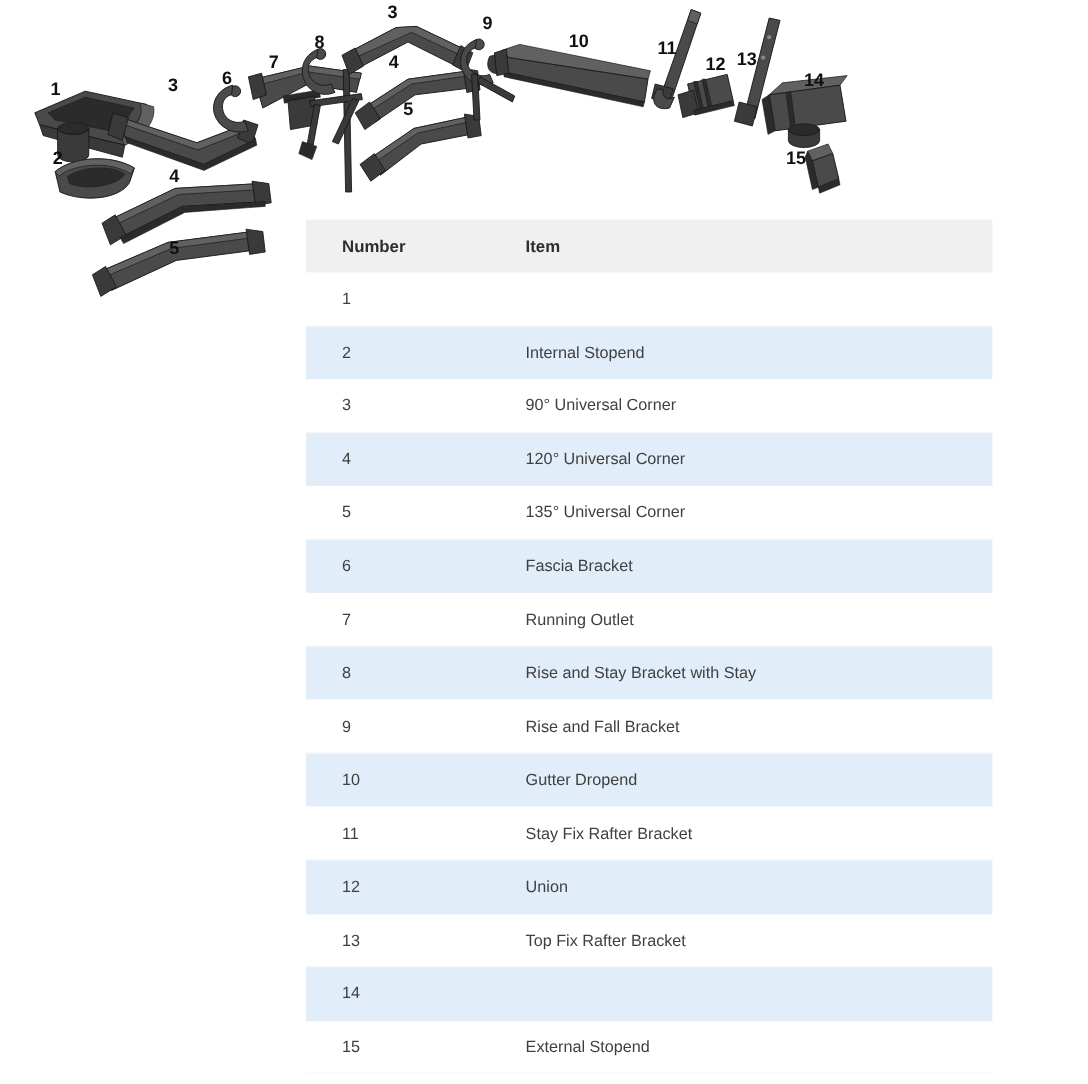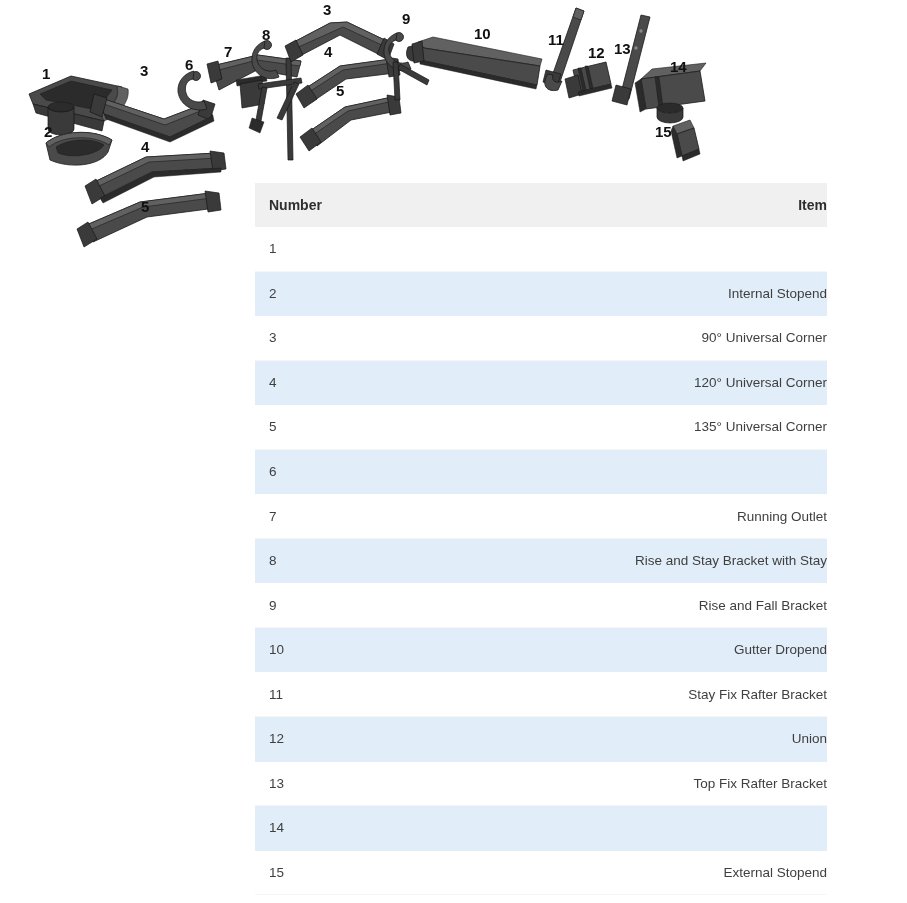--- a/index.html
+++ b/index.html
@@ -17,22 +17,22 @@
   .f2{fill:#2b2b2b;stroke:#1b1b1b;stroke-width:.5;}
   .f3{fill:#3a3a3a;stroke:#161616;stroke-width:.7;}
   .hole{fill:#8a8a8a;stroke:none;}
 
   .parts-table{position:absolute;left:255px;top:183px;width:572px;}
   .thead{
     display:flex;align-items:center;height:44px;
     background:var(--header-bg,#f0f0f0);
     font-weight:bold;font-size:14px;color:var(--header-text,#2e2e2e);
   }
-  .col-num{width:153px;padding-left:14px;flex:none;}
-  .col-item{flex:1;text-align:right;}
+  .col-num{width:153px;padding-left:30px;flex:none;}
+  .col-item{flex:1;}
   .tr{
     display:flex;align-items:center;height:44.55px;box-sizing:border-box;
     font-size:13.5px;color:var(--cell-text,#3f3f3f);
     border-bottom:1px solid rgba(0,0,0,0.035);
   }
   .tr.alt{background:var(--alt-bg,#e1edf8);border-bottom-color:transparent;}
 </style>
 </head>
 <body>
 
@@ -214,20 +214,21 @@
         <div class="tr alt">
           <div class="col-num">4</div>
           <div class="col-item">120° Universal Corner</div>
         </div>
         <div class="tr">
           <div class="col-num">5</div>
           <div class="col-item">135° Universal Corner</div>
         </div>
         <div class="tr alt">
           <div class="col-num">6</div>
+          <div class="col-item">Fascia Bracket</div>
         </div>
         <div class="tr">
           <div class="col-num">7</div>
           <div class="col-item">Running Outlet</div>
         </div>
         <div class="tr alt">
           <div class="col-num">8</div>
           <div class="col-item">Rise and Stay Bracket with Stay</div>
         </div>
         <div class="tr">

